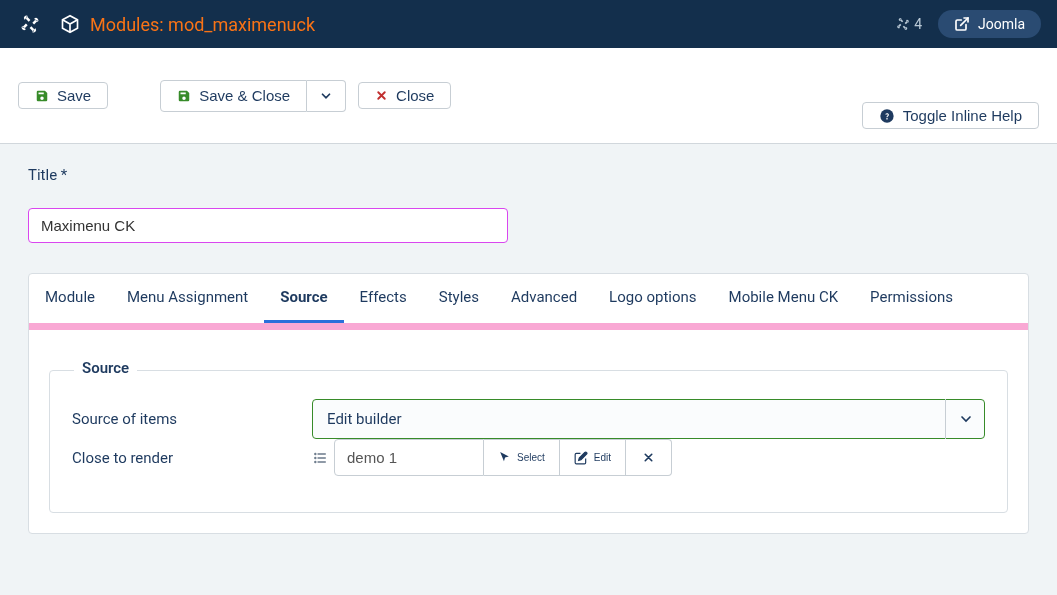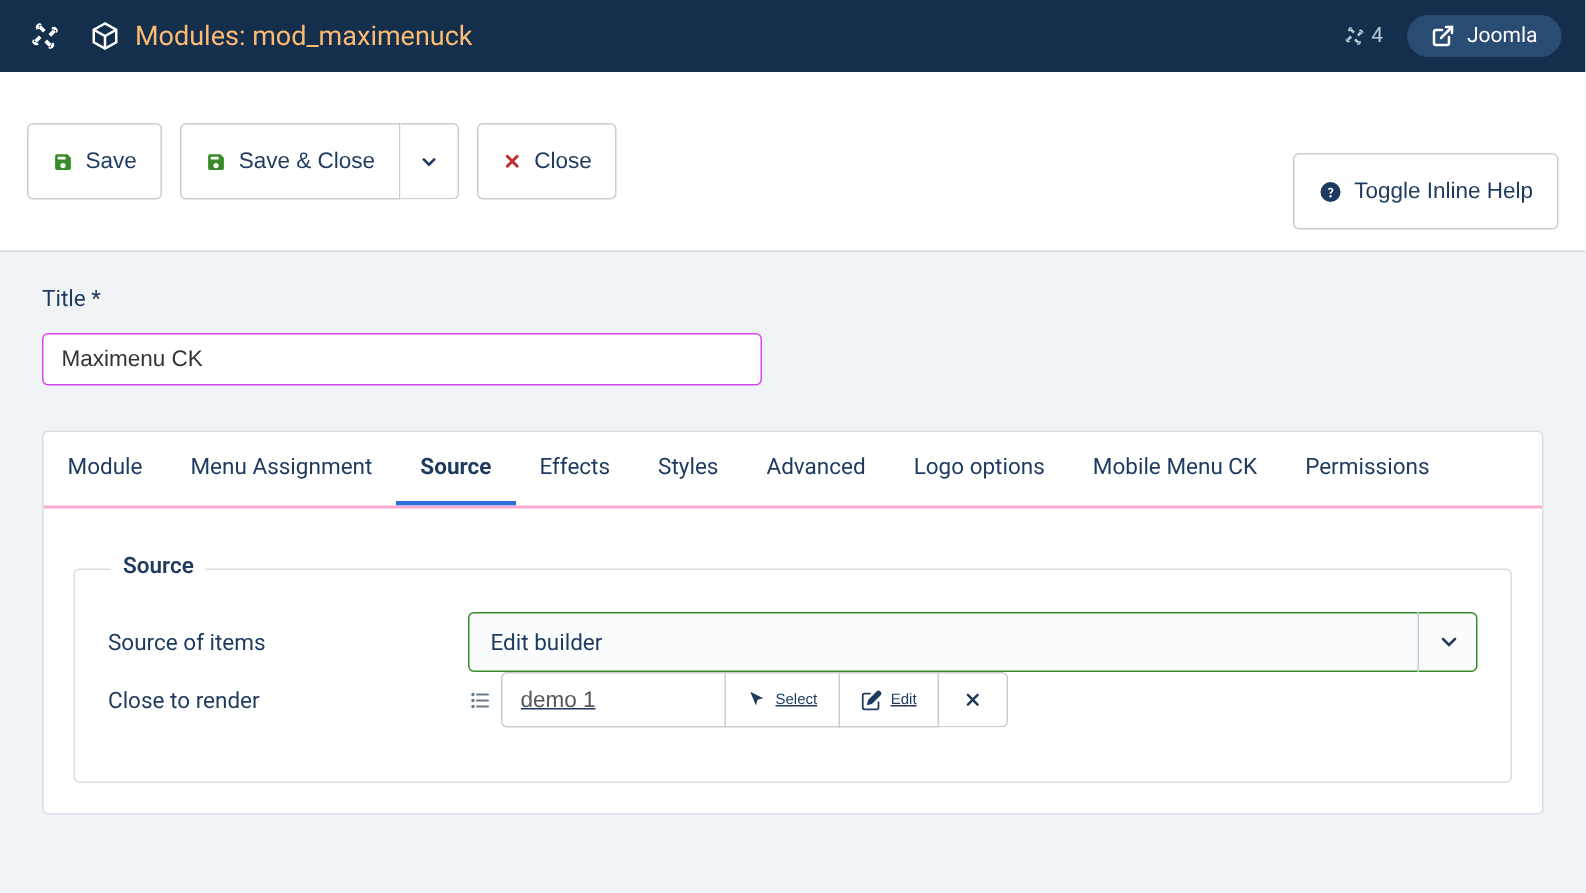--- a/index.html
+++ b/index.html
@@ -2,62 +2,62 @@
 <html><head>
 <meta charset="utf-8">
 <style>
   * { box-sizing: border-box; margin: 0; padding: 0; }
   body { font-family: -apple-system, BlinkMacSystemFont, "Segoe UI", Roboto, Arial, sans-serif; background: #f0f4f6; color: #1e3a5f; font-size: 15px; }
 
   
   .topbar { background: #132f4c; color: #fff; height: 48px; display: flex; align-items: center; padding: 0 16px; }
   .topbar-left { display: flex; align-items: center; gap: 16px; flex: 1; }
   .logo-box { width: 28px; height: 28px; display: flex; align-items: center; justify-content: center; }
-  .topbar-title { display: flex; align-items: center; gap: 10px; font-size: 18px; font-weight: 400; color: #fdba74; }
+  .topbar-title { display: flex; align-items: center; gap: 10px; font-size: 18px; font-weight: 400; color: #f97316; }
   .topbar-right { display: flex; align-items: center; gap: 16px; }
   .badge-count { display: flex; align-items: center; gap: 4px; color: #b9c9d6; font-size: 14px; }
   .joomla-pill { background: #2a4b72; color: #fff; border-radius: 18px; padding: 6px 16px; display: flex; align-items: center; gap: 8px; font-size: 14px; }
 
   
   .toolbar { background: #fff; border-bottom: 1px solid #d1d7dc; padding: 14px 18px; display: flex; align-items: center; gap: 12px; }
   .toolbar-right { margin-left: auto; margin-top: 40px; }
-  .btn { background: #fff; border: 1px solid #c7ced4; border-radius: 4px; padding: 16px 16px; font-size: 15px; color: #1e3a5f; display: inline-flex; align-items: center; gap: 8px; cursor: pointer; }
+  .btn { background: #fff; border: 1px solid #c7ced4; border-radius: 4px; padding: 4px 16px; font-size: 15px; color: #1e3a5f; display: inline-flex; align-items: center; gap: 8px; cursor: pointer; }
   .btn-group { display: inline-flex; }
-  .btn-group .btn:first-child { border-top-right-radius: 0; border-bottom-right-radius: 0; }
+  .btn-group .btn:first-child { border-top-right-radius: 0; border-bottom-right-radius: 0; margin-left: 40px; }
   .btn-group .btn.caret { border-top-left-radius: 0; border-bottom-left-radius: 0; border-left: 0; padding: 8px 12px; }
   .icon-green { color: #378b29; }
   .icon-red { color: #c12f2f; }
   .icon-dark { color: #1e3a5f; }
 
   
   .content { padding: 22px 28px; }
-  .field-label { color: #1e3a5f; font-size: 15px; margin-bottom: 14px; display: block; }
+  .field-label { color: #1e3a5f; font-size: 15px; margin-bottom: 24px; display: block; }
   .title-input { width: 480px; max-width: 100%; padding: 8px 12px; border: 1px solid #d946ef; border-radius: 4px; font-size: 15px; color: #333; background: #fff; }
 
   
   .tabs { margin-top: 30px; border: 1px solid #d8dee3; border-radius: 4px; background: #fff; }
-  .tabbar { display: flex; border-bottom: 2px solid #f9a8d4; overflow-x: auto; }
+  .tabbar { display: flex; border-bottom: 7px solid #f9a8d4; overflow-x: auto; }
   .tab { padding: 14px 16px; color: #1e3a5f; font-size: 15px; cursor: pointer; white-space: nowrap; border-bottom: 3px solid transparent; }
   .tab.active { font-weight: 700; border-bottom-color: #2a6fdb; }
 
   .tab-content { padding: 40px 20px 20px; }
 
   
   .fs { border: 1px solid #d8dee3; border-radius: 4px; padding: 28px 22px 36px; position: relative; }
   .fs-legend { position: absolute; top: -12px; left: 24px; background: #fff; padding: 0 8px; font-weight: 600; color: #1e3a5f; font-size: 15px; }
   .form-row { display: flex; align-items: center; }
   .form-row:last-child { margin-bottom: 0; }
   .form-row-label { width: 240px; color: #1e3a5f; font-size: 15px; }
   .form-row-control { flex: 1; }
 
   .select-wrap { position: relative; }
   .select-box { width: 100%; padding: 10px 14px; border: 1px solid #378b29; border-radius: 4px; background: #fafcfd; font-size: 15px; color: #1e3a5f; }
   .select-caret { position: absolute; right: 0; top: 0; bottom: 0; width: 40px; display: flex; align-items: center; justify-content: center; border-left: 1px solid #c7ced4; pointer-events: none; }
 
-  .render-group { display: flex; align-items: center; gap: 6px; text-decoration: underline; }
+  .render-group { display: flex; align-items: center; gap: 6px; }
   .list-icon { color: #6b7a8a; }
   .input-group { display: inline-flex; }
   .ig-input { border: 1px solid #c7ced4; border-radius: 4px 0 0 4px; padding: 9px 12px; font-size: 15px; color: #555; background: #fff; width: 150px; }
   .ig-btn { border: 1px solid #c7ced4; border-left: 0; background: #fff; padding: 9px 14px; font-size: 10px; color: #1e3a5f; display: inline-flex; align-items: center; gap: 6px; cursor: pointer; }
   .ig-btn.last { border-radius: 0 4px 4px 0; padding: 9px 16px; }
   svg { display: block; }
 </style>
 </head>
 <body>
 

